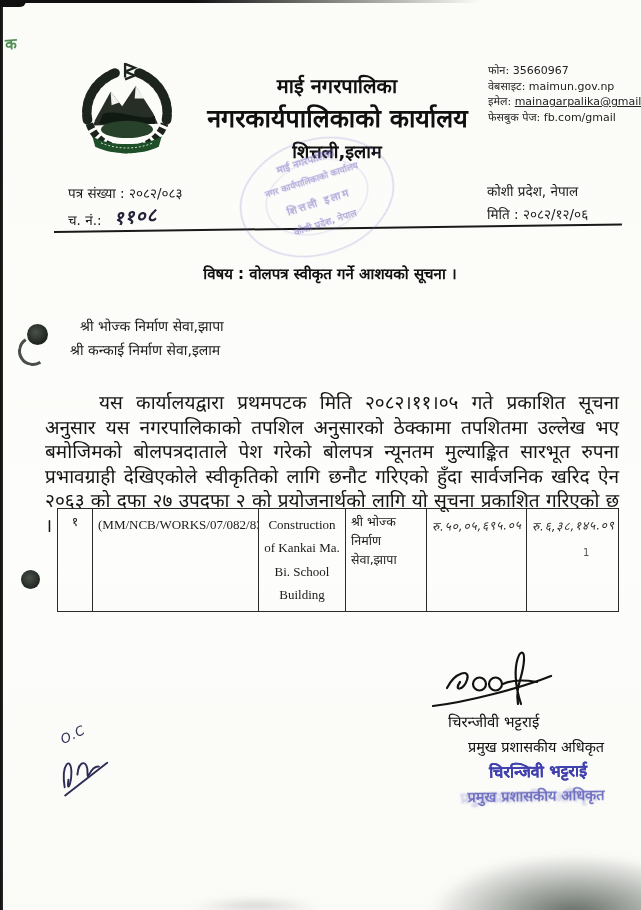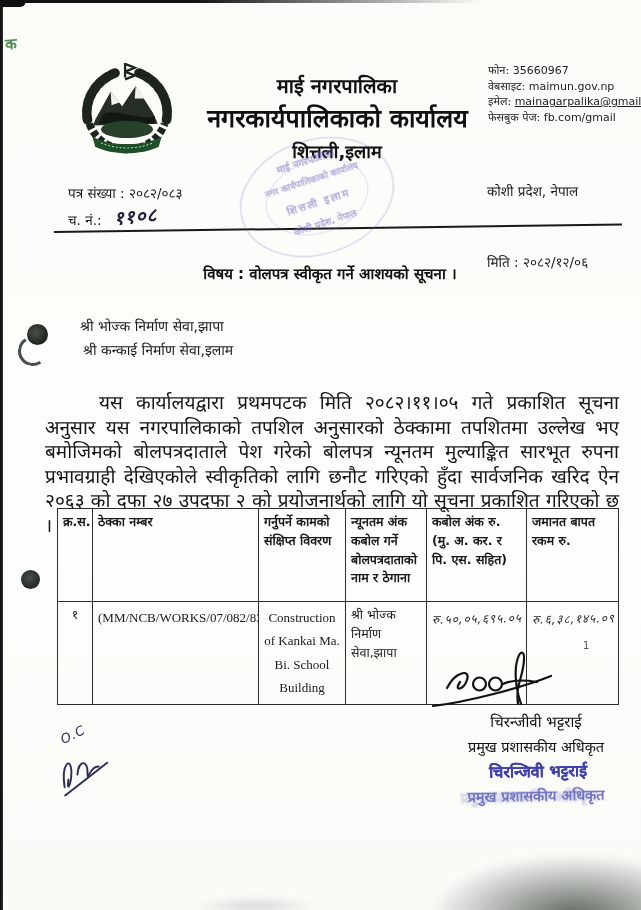--- a/index.html
+++ b/index.html
@@ -24,55 +24,55 @@
   .title2{left:180px;top:100px;width:315px;text-align:center;font-size:25px;font-weight:bold;color:#101010;}
   .title3{left:252px;top:139px;width:170px;text-align:center;font-size:18px;font-weight:bold;color:#101010;}
   .contact{left:488px;top:63px;width:170px;font-size:11px;line-height:15.5px;color:#222;}
   .contact .u{text-decoration:underline;}
   
   .meta-l1{left:68px;top:184px;font-size:13.5px;text-align:right;}
   .meta-l2{left:68px;top:205px;font-size:13.5px;}
   .chano{display:inline-block;font-size:19px;font-style:italic;font-weight:bold;color:#22223a;
     transform:rotate(-5deg) translateY(-2px);margin-left:8px;letter-spacing:1px;}
   .meta-r1{left:487px;top:182px;font-size:13.5px;}
-  .meta-r2{left:487px;top:205px;font-size:13.5px;margin-top:48px;}
+  .meta-r2{left:487px;top:205px;font-size:13.5px;}
   .rule{left:54px;top:231px;width:568px;height:2.4px;background:#191919;
     transform:rotate(-0.75deg);transform-origin:left center;}
   
   .round-stamp{left:236px;top:136px;width:162px;height:122px;transform:rotate(-18deg);
     color:#7668c2;opacity:.58;filter:blur(.4px);text-align:center;}
   .round-stamp svg{position:absolute;left:0;top:0;}
   .rs-lines{position:relative;padding-top:16px;}
   .rs-l{font-weight:bold;}
   .rs-l1{font-size:10px;}
   .rs-l2{font-size:9px;margin-top:6px;}
   .rs-l3{font-size:10.5px;margin-top:10px;letter-spacing:2px;}
   .rs-l4{font-size:9.5px;margin-top:8px;}
   
   .subject{left:0;top:263px;width:660px;text-align:center;font-size:15px;font-weight:bold;color:#101010;}
   .recip1{left:80px;top:316px;font-size:14px;}
-  .recip2{left:83px;top:340px;font-size:14px;}
+  .recip2{left:70px;top:340px;font-size:14px;}
   .body-par{left:45px;top:390px;width:574px;font-size:19px;line-height:24.5px;
     text-align:justify;text-indent:54px;color:#141414;}
   
   table.bid{position:absolute;left:57px;top:508px;width:561px;border-collapse:collapse;table-layout:fixed;}
   table.bid td,table.bid th{border:1.4px solid #2b2b2b;vertical-align:top;padding:4px 5px;
     font-size:12.5px;line-height:1.5;color:#1a1a1a;overflow:hidden;}
   table.bid th{font-weight:bold;text-align:left;height:84px;}
   table.bid td{height:66px;}
   .c-sn{text-align:center !important;}
   .c-work{text-align:center !important;line-height:1.8 !important;font-family:"Liberation Serif",serif;font-size:13px !important;}
   .c-contract{font-family:"Liberation Serif",serif;font-size:13px !important;padding-top:6px !important;}
   .hand-amt{font-style:italic;letter-spacing:.8px;white-space:nowrap;font-size:12px;color:#2e2e2e;
     display:inline-block;transform:rotate(-1deg);padding-top:4px;}
   .pencil{position:absolute;font-size:10px;color:#555;}
   .g-cell{position:relative;}
   
   .sig-svg{left:425px;top:634px;}
-  .sig-name{left:448px;top:711px;width:176px;text-align:center;font-size:15px;color:#101010;}
+  .sig-name{left:448px;top:711px;width:176px;font-size:15px;color:#101010;}
   .sig-title{left:440px;top:736px;width:192px;text-align:center;font-size:14.5px;color:#101010;}
   .stamp-name{left:448px;top:760px;width:180px;text-align:center;font-size:16px;font-weight:bold;
     color:#4040ae;transform:rotate(-1deg);text-shadow:0 0 .6px #4040ae;}
   .stamp-title{left:436px;top:785px;width:200px;text-align:center;font-size:14.5px;font-weight:bold;
     color:#4e4eb4;transform:rotate(-1deg);opacity:.8;filter:blur(.45px);
     text-shadow:-7px 1px 2px rgba(78,78,180,.35);}
   
   .oc-note{left:60px;top:727px;font-size:13px;font-style:italic;color:#30305a;
     transform:rotate(-26deg);letter-spacing:1px;}
   .scribble{left:46px;top:740px;}
@@ -170,28 +170,20 @@
   <table class="bid">
     <colgroup>
       <col style="width:35px">
         <col style="width:166px">
         <col style="width:87px">
       <col style="width:81px">
         <col style="width:100px">
         <col style="width:92px">
     </colgroup>
     <tbody>
-        <tr>
-      <th>क्र.स.</th>
-      <th>ठेक्का नम्बर</th>
-      <th>गर्नुपर्ने कामको संक्षिप्त विवरण</th>
-      <th>न्यूनतम अंक कबोल गर्ने बोलपत्रदाताको नाम र ठेगाना</th>
-      <th>कबोल अंक रु. (मु. अ. कर. र पि. एस. सहित)</th>
-      <th>जमानत बापत रकम रु.</th>
-    </tr>
     <tr>
       <td class="c-sn">१</td>
       <td class="c-contract">(MM/NCB/WORKS/07/082/83)</td>
       <td class="c-work">Construction of Kankai Ma. Bi. School Building</td>
       <td>श्री भोज्क निर्माण सेवा,झापा</td>
       <td>
         <span class="hand-amt">रु.५०,०५,६९५.०५</span>
       </td>
       <td class="g-cell">
         <span class="hand-amt">रु.६,३८,१४५.०९</span>

